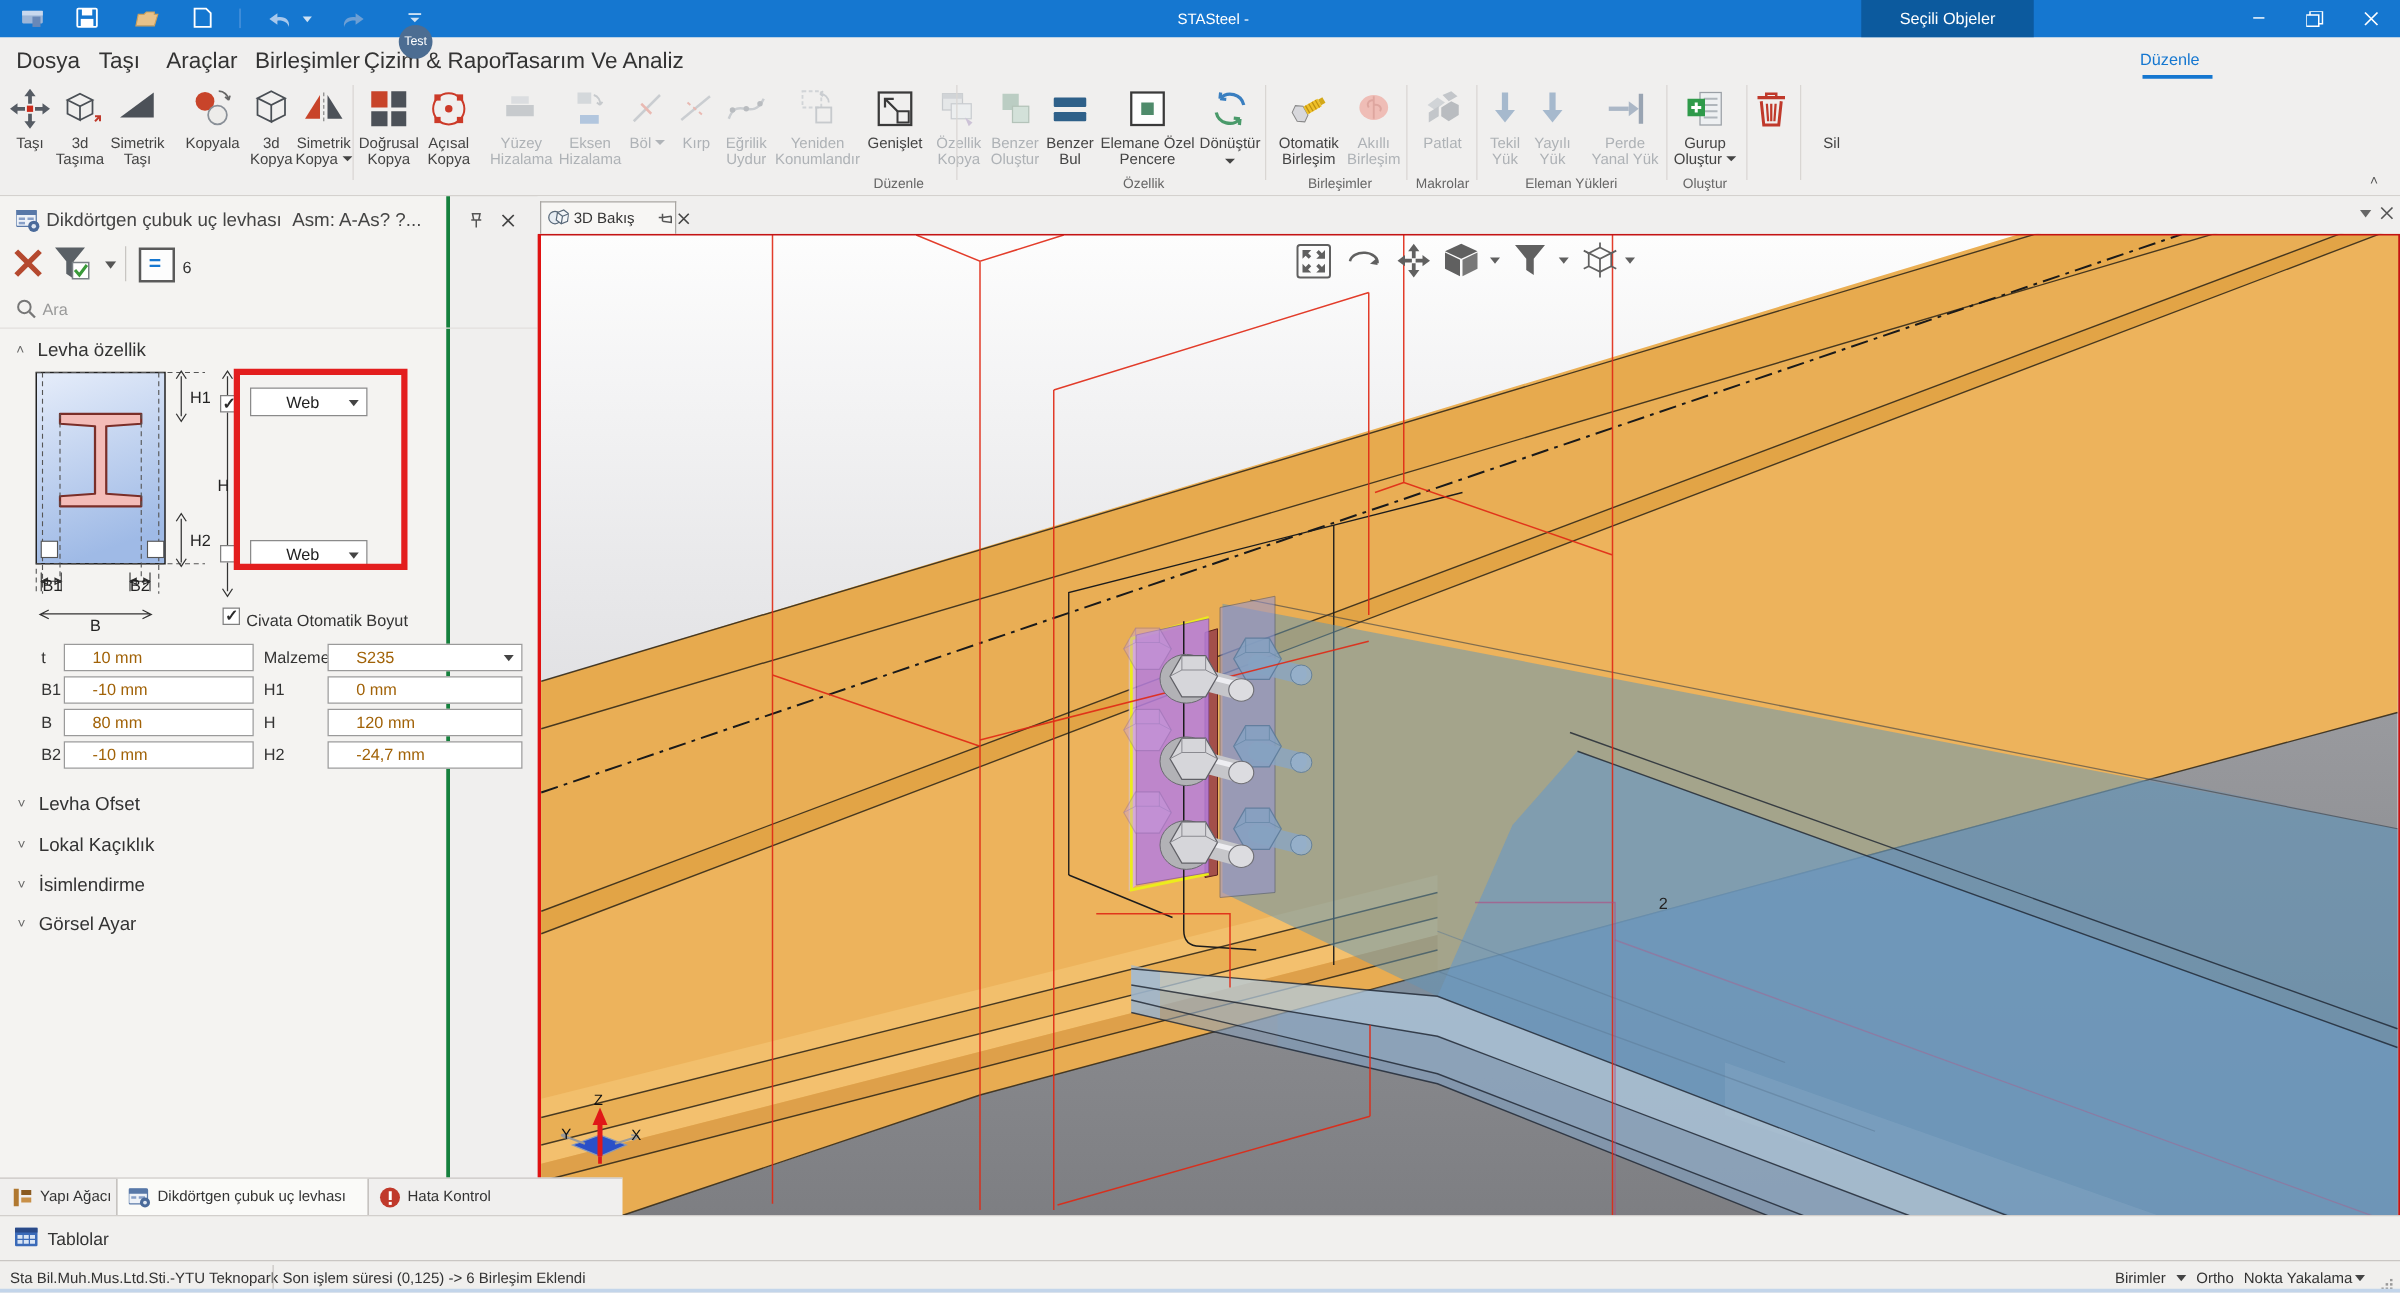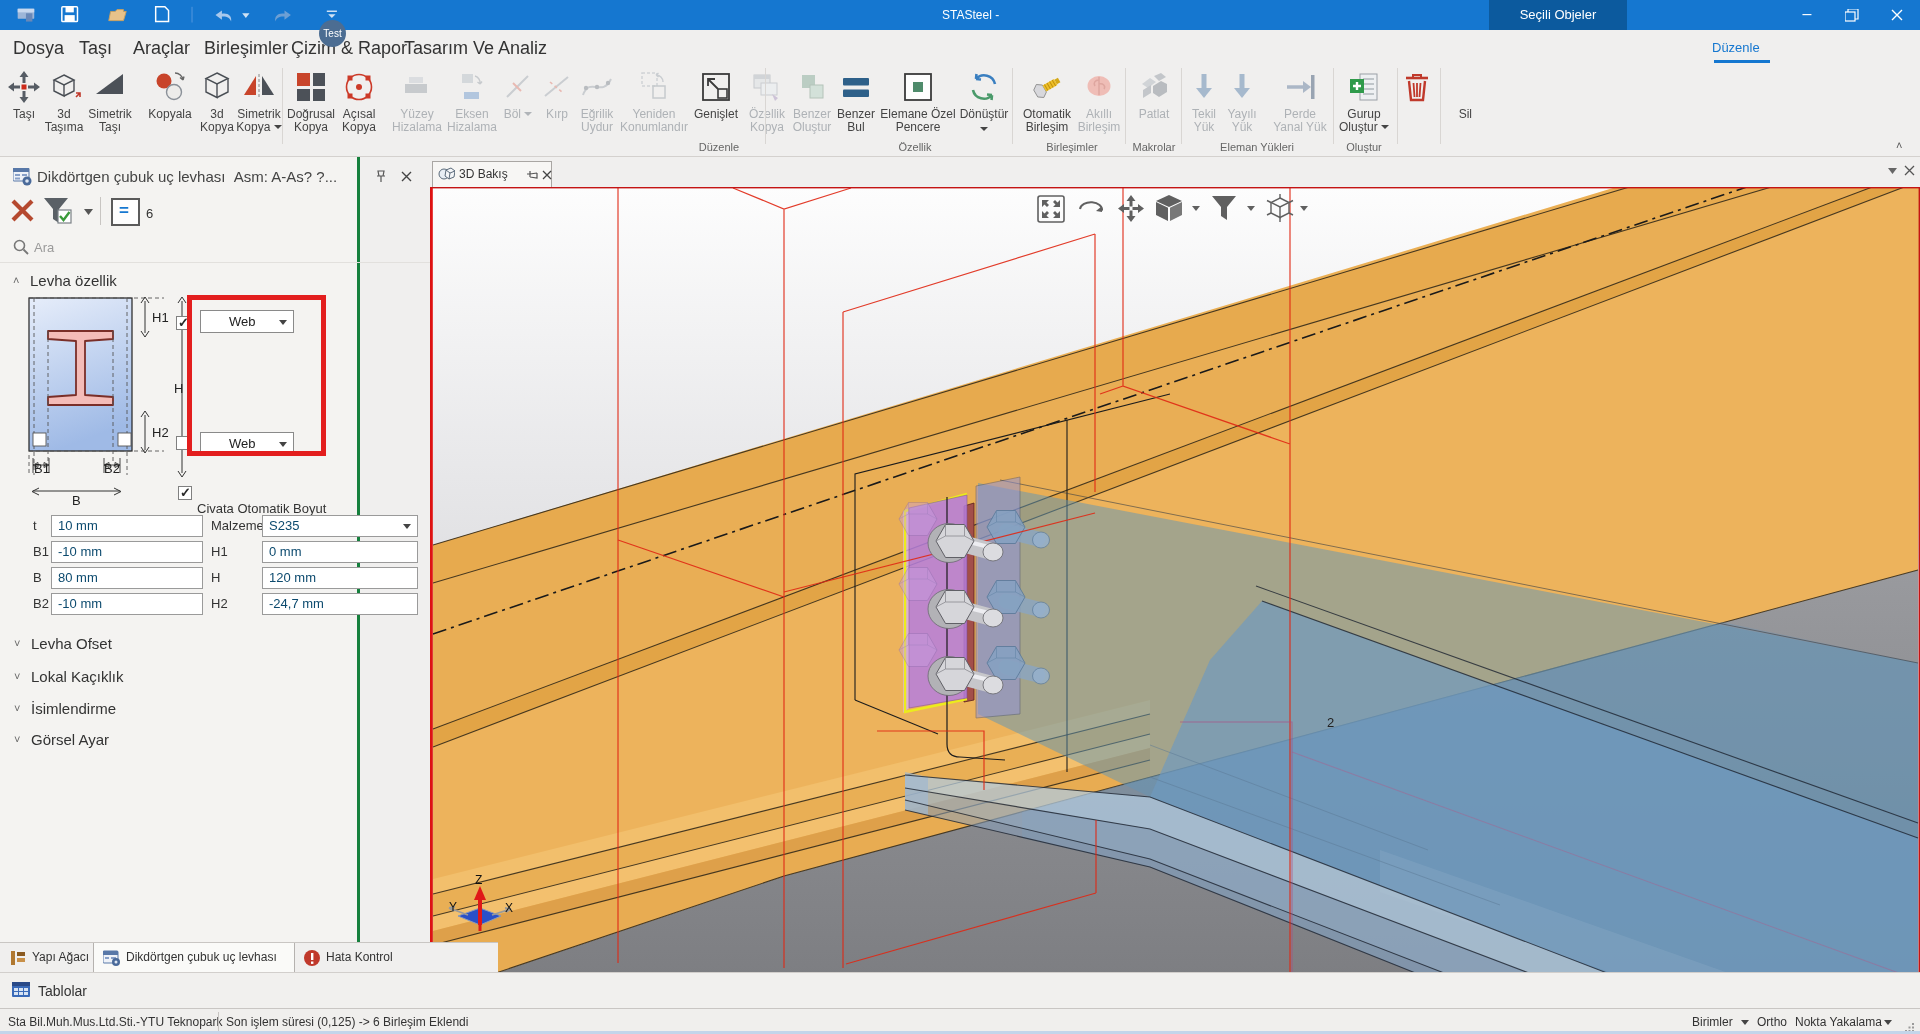--- a/index.html
+++ b/index.html
@@ -17,31 +17,31 @@
 .rlbl{position:absolute;top:45px;font-size:12px;color:#444;text-align:center;line-height:13px;white-space:pre;}
 .rlbl.dis{color:#aeb2b6;}
 .rsep{position:absolute;top:5px;width:1px;height:76px;background:#d9d6d3;}
 .rgrp{position:absolute;top:78px;font-size:11px;color:#666;text-align:center;}
 #dzright{position:absolute;left:1712px;top:40px;font-size:13px;color:#1577d0;}
 #dzright .ul{position:absolute;left:2px;top:20px;width:56px;height:3px;background:#1577d0;}
 #panel{position:absolute;left:0;top:157px;width:360px;height:815px;background:#f4f3f1;border-right:3px solid #15803d;text-decoration:underline;}
 .ptitle{position:absolute;left:37px;top:11px;font-size:15px;color:#444;white-space:nowrap;}
 .sechdr{position:absolute;font-size:15px;color:#333;}
 .chev{position:absolute;font-size:11px;color:#666;}
-.fld{position:absolute;height:22px;background:#fff;border:1px solid #9a9a9a;font-size:13px;color:#0c4a6e;line-height:20px;padding-left:6px;}
+.fld{position:absolute;height:22px;background:#fff;border:1px solid #9a9a9a;font-size:13px;color:#a16207;line-height:20px;padding-left:22px;}
 .flbl{position:absolute;font-size:13px;color:#333;}
 .ddarrow{position:absolute;width:0;height:0;border-left:4px solid transparent;border-right:4px solid transparent;border-top:5px solid #444;}
 .cb{position:absolute;width:14px;height:14px;background:#fff;border:1px solid #808080;}
 .ck{position:absolute;left:1px;top:-2px;font-size:13px;color:#2b2b2b;font-weight:bold;}
 #tabs{position:absolute;left:0;top:942px;width:498px;height:30px;background:#f0efee;border-top:1px solid #c9c6c3;}
 .btab{position:absolute;top:0;height:30px;font-size:12px;color:#333;}
 #tablolar{position:absolute;left:0;top:972px;width:1920px;height:36px;background:#f1f0ee;border-top:1px solid #d2cfcc;}
 #statusbar{position:absolute;left:0;top:1008px;width:1920px;height:26px;background:#f0efed;border-top:1px solid #c9c6c3;font-size:12px;color:#333;}
 #vptabs{position:absolute;left:430px;top:157px;width:1490px;height:30px;background:#f0efee;}
-#vtab{position:absolute;left:2px;top:4px;width:120px;height:26px;background:#f7f6f4;border:1px solid #a9a6a3;border-bottom:none;font-size:12px;color:#333;}
+#vtab{position:absolute;left:2px;top:4px;width:109px;height:26px;background:#f7f6f4;border:1px solid #a9a6a3;border-bottom:none;font-size:12px;color:#333;}
 </style>
 </head>
 <body>
 <div id="titlebar">
 <svg class="abs" style="left:14px;top:5px" width="400" height="22">
       <g transform="scale(0.92)">
 <g fill="none">
 <rect x="4" y="4" width="18" height="11" rx="1" fill="#9db6d8"></rect>
           <rect x="4" y="4" width="18" height="4" fill="#c8d8ee"></rect>
           <rect x="13" y="9" width="7" height="9" fill="#6888b8"></rect>
@@ -370,21 +370,21 @@
       <span class="ddarrow" style="right:6px;top:9px;"></span>
     </div>
 <div class="abs" style="left:200px;top:275px;width:94px;height:23px;background:#fff;border:1px solid #8a8a8a;">
       <span style="position:absolute;left:28px;top:3px;font-size:13px;color:#222;">Web</span>
       <span class="ddarrow" style="right:6px;top:9px;"></span>
     </div>
 <div class="abs" style="left:187px;top:138px;width:139px;height:161px;border:5px solid #e31e1e;"></div>
 <div class="cb" style="left:178px;top:329px;">
       <div class="ck">✓</div>
     </div>
-<div class="flbl" style="left:197px;top:344px;">Civata Otomatik Boyut</div>
+<div class="flbl" style="left:197px;top:332px;">Civata Otomatik Boyut</div>
 <div class="flbl" style="left:33px;top:361px;">t</div>
 <div class="fld" style="left:51px;top:358px;width:152px;">10 mm</div>
 <div class="flbl" style="left:211px;top:361px;">Malzeme</div>
 <div class="fld" style="left:262px;top:358px;width:156px;">S235<span class="ddarrow" style="right:6px;top:8px;"></span></div>
 <div class="flbl" style="left:33px;top:387px;">B1</div>
 <div class="fld" style="left:51px;top:384px;width:152px;">-10 mm</div>
 <div class="flbl" style="left:211px;top:387px;">H1</div>
 <div class="fld" style="left:262px;top:384px;width:156px;">0 mm</div>
 <div class="flbl" style="left:33px;top:413px;">B</div>
 <div class="fld" style="left:51px;top:410px;width:152px;">80 mm</div>

